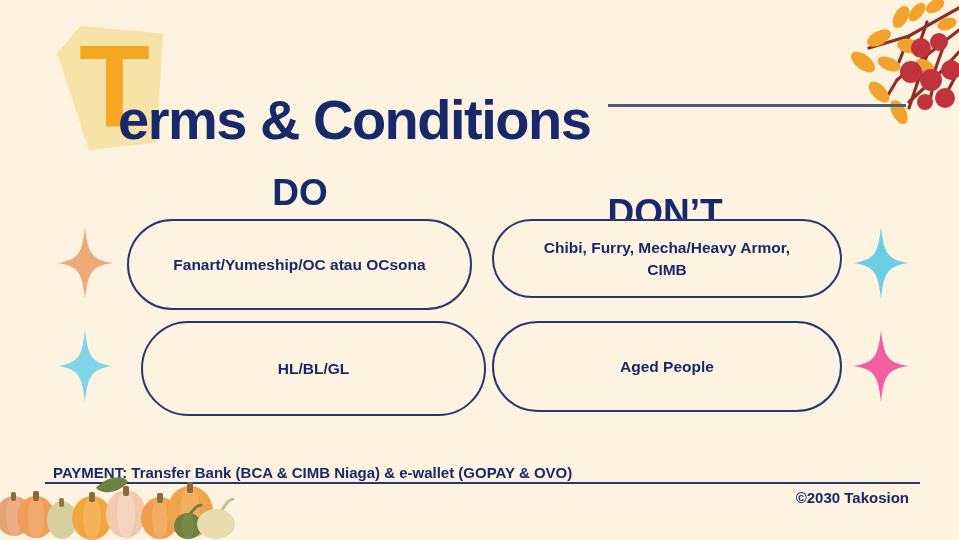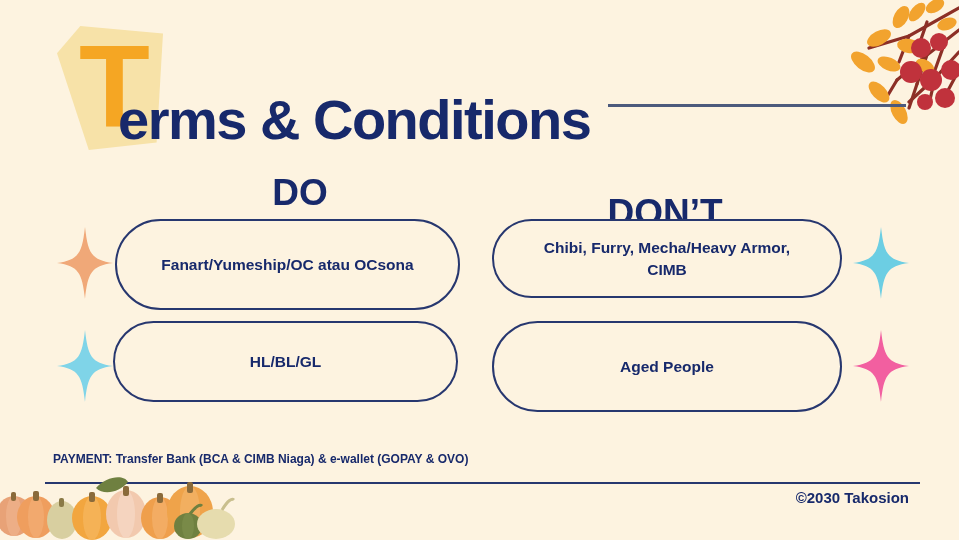--- a/index.html
+++ b/index.html
@@ -47,32 +47,32 @@
   .pill{
     position:absolute;
     border:2px solid #27376f;
     background:#fdf3e0;
     border-radius:60px;
     display:flex;align-items:center;justify-content:center;
     text-align:center;
     color:#17296b;font-weight:700;font-size:15.5px;line-height:22px;
     padding:0 16px;box-sizing:border-box;
   }
-  .pill.p1{left:115px;top:219px;width:345px;height:91px;}
+  .pill.p1{left:127px;top:219px;width:345px;height:91px;}
   .pill.p2{left:492px;top:219px;width:350px;height:79px;justify-content:center;}
-  .pill.p3{left:113px;top:321px;width:345px;height:81px;}
+  .pill.p3{left:141px;top:321px;width:345px;height:95px;}
   .pill.p4{left:492px;top:321px;width:350px;height:91px;text-align:center;}
 
   
   .sparkle{position:absolute;}
 
   
   .payment{
-    position:absolute;left:53px;top:452px;
-    font-size:12px;font-weight:700;color:#17296b;white-space:nowrap;
+    position:absolute;left:53px;top:464px;
+    font-size:15px;font-weight:700;color:#17296b;white-space:nowrap;
   }
   .footer-rule{
     position:absolute;left:45px;top:482px;width:875px;height:2px;
     background:#27376f;
   }
   .copyright{
     position:absolute;right:50px;top:489px;
     font-size:15px;font-weight:700;color:#17296b;white-space:nowrap;
   }
 

